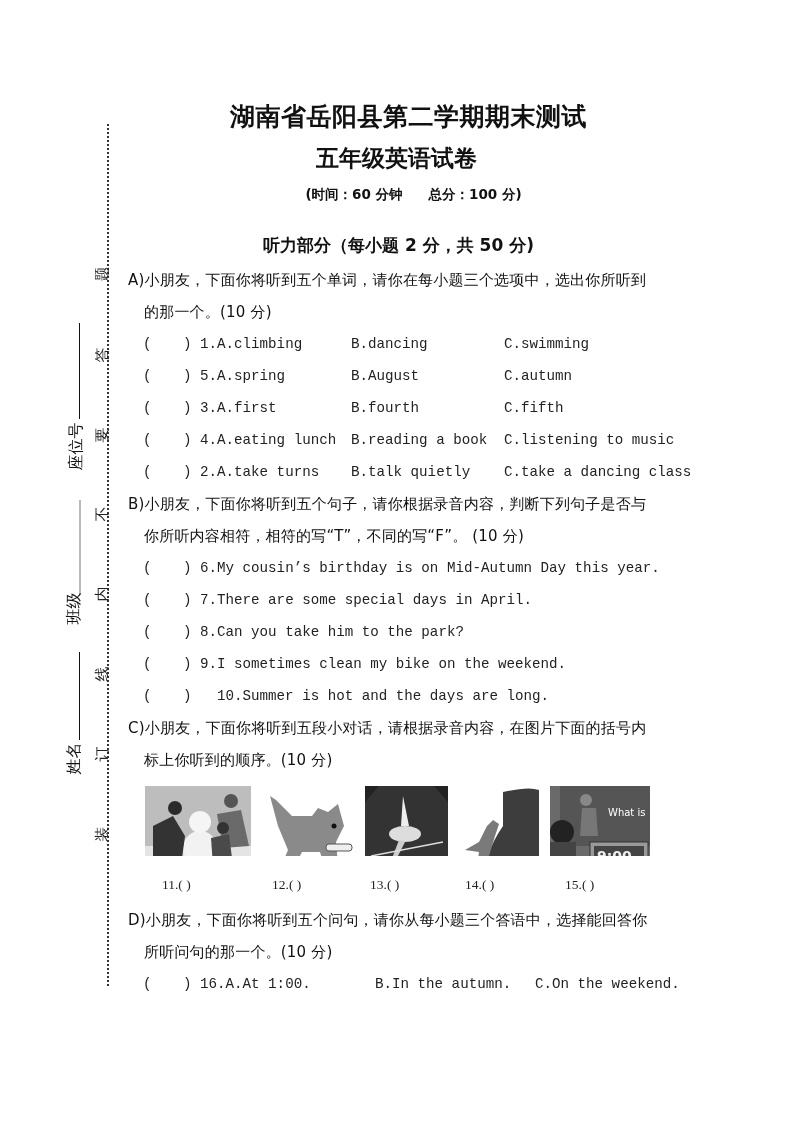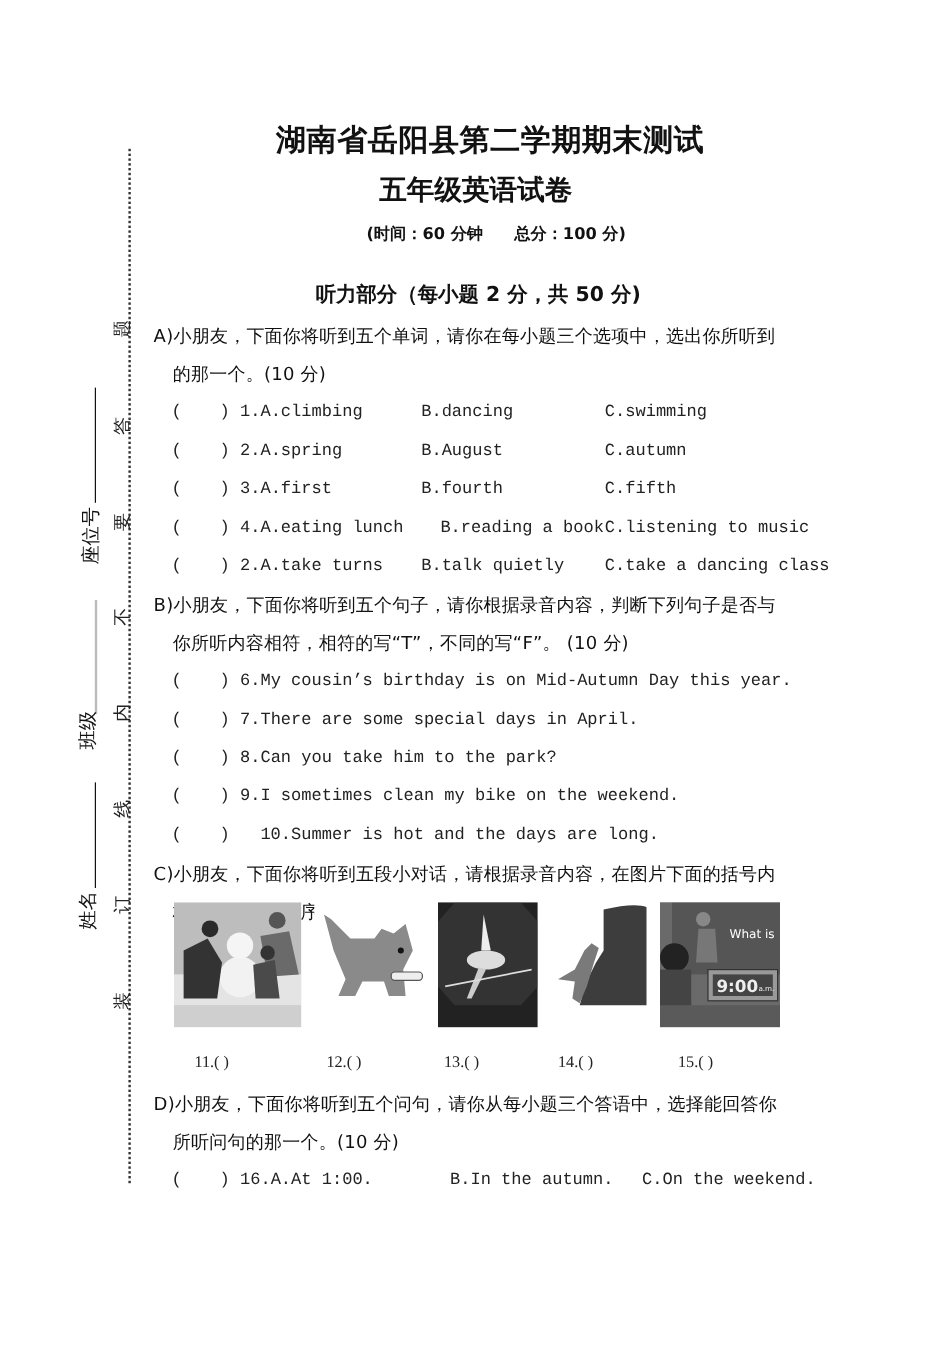--- a/index.html
+++ b/index.html
@@ -20,21 +20,21 @@
   .paren-l { left:0; }
   .paren-r { left:40px; }
 
   
   .dotline { position:absolute; left:107px; top:124px; height:862px; border-left:2px dotted #333; width:0; }
   .vchar { position:absolute; left:93px; font-size:15px; transform:rotate(-90deg); transform-origin:center center; color:#222; width:18px; height:18px; text-align:center; line-height:18px; }
   .vfield { position:absolute; left:60px; font-size:16px; transform:rotate(-90deg); transform-origin:center center; color:#111; white-space:nowrap; }
   .vline { position:absolute; left:79px; width:0; border-left:1.2px solid #111; }
   .vline.grey { border-left:2px solid #bbb; }
 
-  .pic { position:absolute; top:752px; height:104px; background:#ddd; overflow:hidden; }
+  .pic { position:absolute; top:786px; height:70px; background:#ddd; overflow:hidden; }
   .pic-label { position:absolute; top:877px; font-family:"Liberation Serif", serif; font-size:13.5px; color:#222; white-space:nowrap; }
 </style>
 </head>
 <body>
 
 <div class="title t1">湖南省岳阳县第二学期期末测试</div>
 <div class="title t2">五年级英语试卷</div>
 <div class="title t3">
   <span>(时间：60 分钟</span><span class="gap"></span><span>总分：100 分)</span>
 </div>
@@ -64,36 +64,36 @@
 <div class="row" style="top:336px">
   <span class="paren-l">(</span>
   <span class="paren-r">)</span>
   <span style="left:57px">1.A.climbing</span>
   <span style="left:208px">B.dancing</span>
   <span style="left:361px">C.swimming</span>
 </div>
 <div class="row" style="top:368px">
   <span class="paren-l">(</span>
   <span class="paren-r">)</span>
-  <span style="left:57px">2.A.spring</span>
+  <span style="left:57px">5.A.spring</span>
   <span style="left:208px">B.August</span>
   <span style="left:361px">C.autumn</span>
 </div>
 <div class="row" style="top:400px">
   <span class="paren-l">(</span>
   <span class="paren-r">)</span>
   <span style="left:57px">3.A.first</span>
   <span style="left:208px">B.fourth</span>
   <span style="left:361px">C.fifth</span>
 </div>
 <div class="row" style="top:432px">
   <span class="paren-l">(</span>
   <span class="paren-r">)</span>
   <span style="left:57px">4.A.eating lunch</span>
-  <span style="left:224px">B.reading a book</span>
+  <span style="left:208px">B.reading a book</span>
   <span style="left:361px">C.listening to music</span>
 </div>
 <div class="row" style="top:464px">
   <span class="paren-l">(</span>
   <span class="paren-r">)</span>
   <span style="left:57px">2.A.take turns</span>
   <span style="left:208px">B.talk quietly</span>
   <span style="left:361px">C.take a dancing class</span>
 </div>
 

